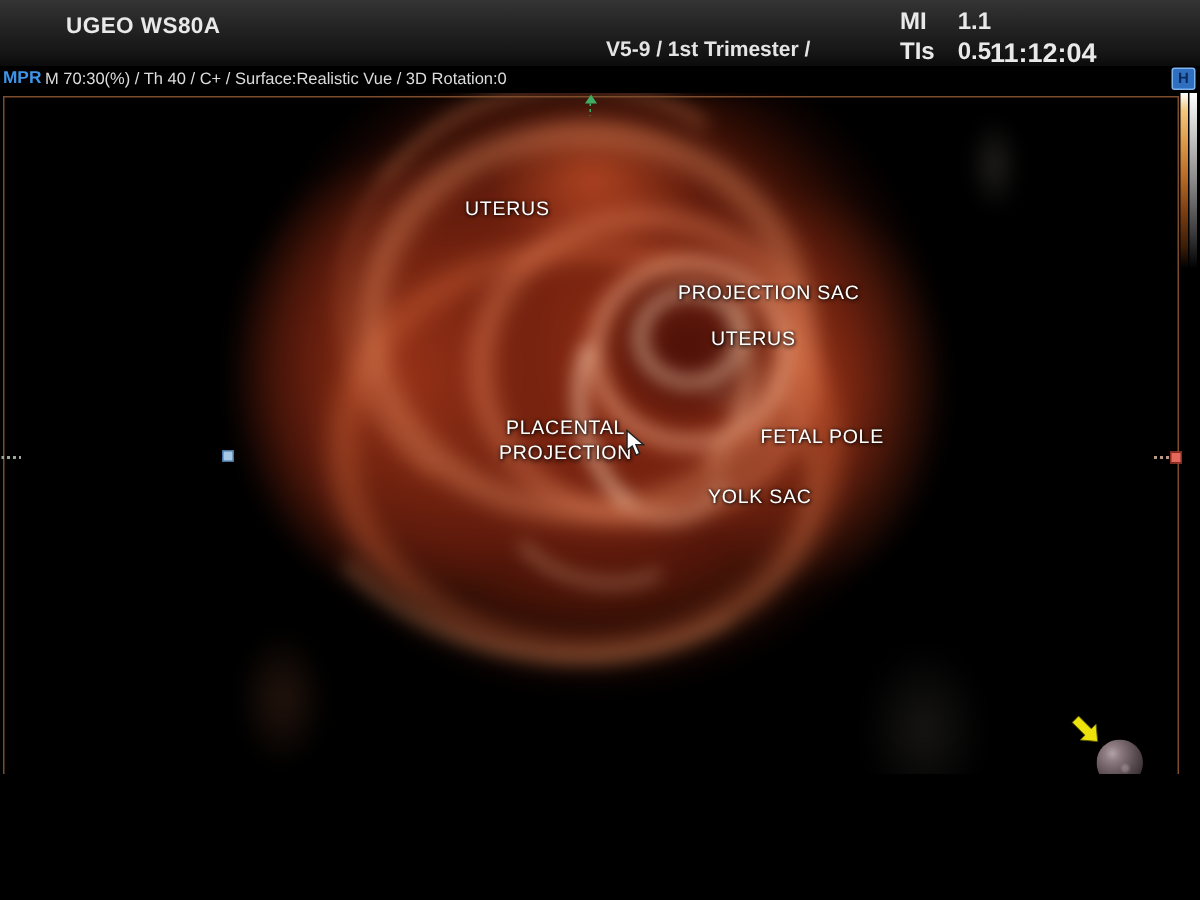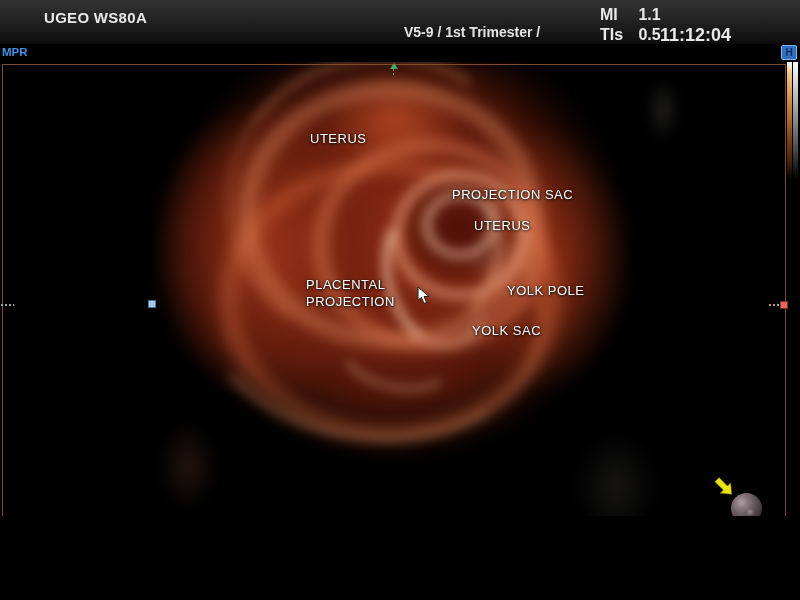--- a/index.html
+++ b/index.html
@@ -65,21 +65,21 @@
   #wisp-1 { left:645px; top:16px; width:36px; height:64px; background:radial-gradient(ellipse at center, rgba(140,135,128,.22), rgba(0,0,0,0) 70%); filter:blur(5px); }
   #wisp-2 { left:575px; top:368px; width:82px; height:112px; background:radial-gradient(ellipse at center, rgba(125,118,112,.18), rgba(0,0,0,0) 70%); filter:blur(6px); }
   #wisp-3 { left:158px; top:358px; width:60px; height:92px; background:radial-gradient(ellipse at center, rgba(130,72,45,.28), rgba(0,0,0,0) 70%); filter:blur(6px); }
 
   
   .anno { position:absolute; color:#fff; font-size:13px; letter-spacing:.5px; z-index:5;
     white-space:pre-line; text-shadow:0 1px 3px rgba(0,0,0,.9), 1px 0 2px rgba(0,0,0,.6); }
   #anno-uterus       { left:310px; top:69px;  }
   #anno-gestsac      { left:452px; top:125px; }
   #anno-amnion       { left:474px; top:156px; }
-  #anno-placental    { left:306px; top:214px; width:110px; text-align:left; line-height:17px; }
+  #anno-placental    { left:322px; top:214px; width:110px; text-align:center; line-height:17px; }
   #anno-fetalpole    { left:507px; top:221px; }
   #anno-yolksac      { left:472px; top:261px; }
 
   
   #colorbar { position:absolute; left:787px; top:0px; height:117px; display:flex; gap:1px; z-index:3; }
   #colorbar .strip { width:5px; height:100%; }
   #colorbar .strip.sepia { background:linear-gradient(180deg,#ffffff 0%,#f2c87e 10%,#dd9a48 28%,#b76a26 48%,#7a3d12 68%,#3a1c06 88%,#000 100%); }
   #colorbar .strip.gray  { background:linear-gradient(180deg,#ffffff 0%,#cccccc 22%,#8a8a8a 50%,#3a3a3a 80%,#000 100%); }
 
   
@@ -129,20 +129,21 @@
       <div class="idx-row">
         <span class="idx-label">TIs</span>
         <span>0.5</span>
       </div>
     </div>
     <div id="clock">11:12:04</div>
   </div>
 
   <div id="status-bar">
     <span id="mpr-link">MPR</span>
+    <span id="param-string">M 70:30(%) / Th 40 / C+ / Surface:Realistic Vue / 3D Rotation:0</span>
     <span id="save-icon">H</span>
   </div>
 
   <div id="stage">
 
     <div id="volume">
       <div class="vol-bg"></div>
       <div class="arc a1"></div>
       <div class="arc a2"></div>
       <div class="arc a3"></div>
@@ -158,21 +159,21 @@
     <div id="colorbar">
       <div class="strip sepia"></div>
       <div class="strip gray"></div>
     </div>
 
     <div class="anno" id="anno-uterus">UTERUS</div>
     <div class="anno" id="anno-gestsac">PROJECTION SAC</div>
     <div class="anno" id="anno-amnion">UTERUS</div>
     <div class="anno" id="anno-placental">PLACENTAL
 PROJECTION</div>
-    <div class="anno" id="anno-fetalpole">YOLK POLE</div>
+    <div class="anno" id="anno-fetalpole">FETAL POLE</div>
     <div class="anno" id="anno-yolksac">YOLK SAC</div>
 
     <div id="marker-top">
       <div class="tri"></div>
       <div class="tail"></div>
     </div>
     <div id="marker-bottom">
       <div class="tail"></div>
       <div class="base"></div>
     </div>

